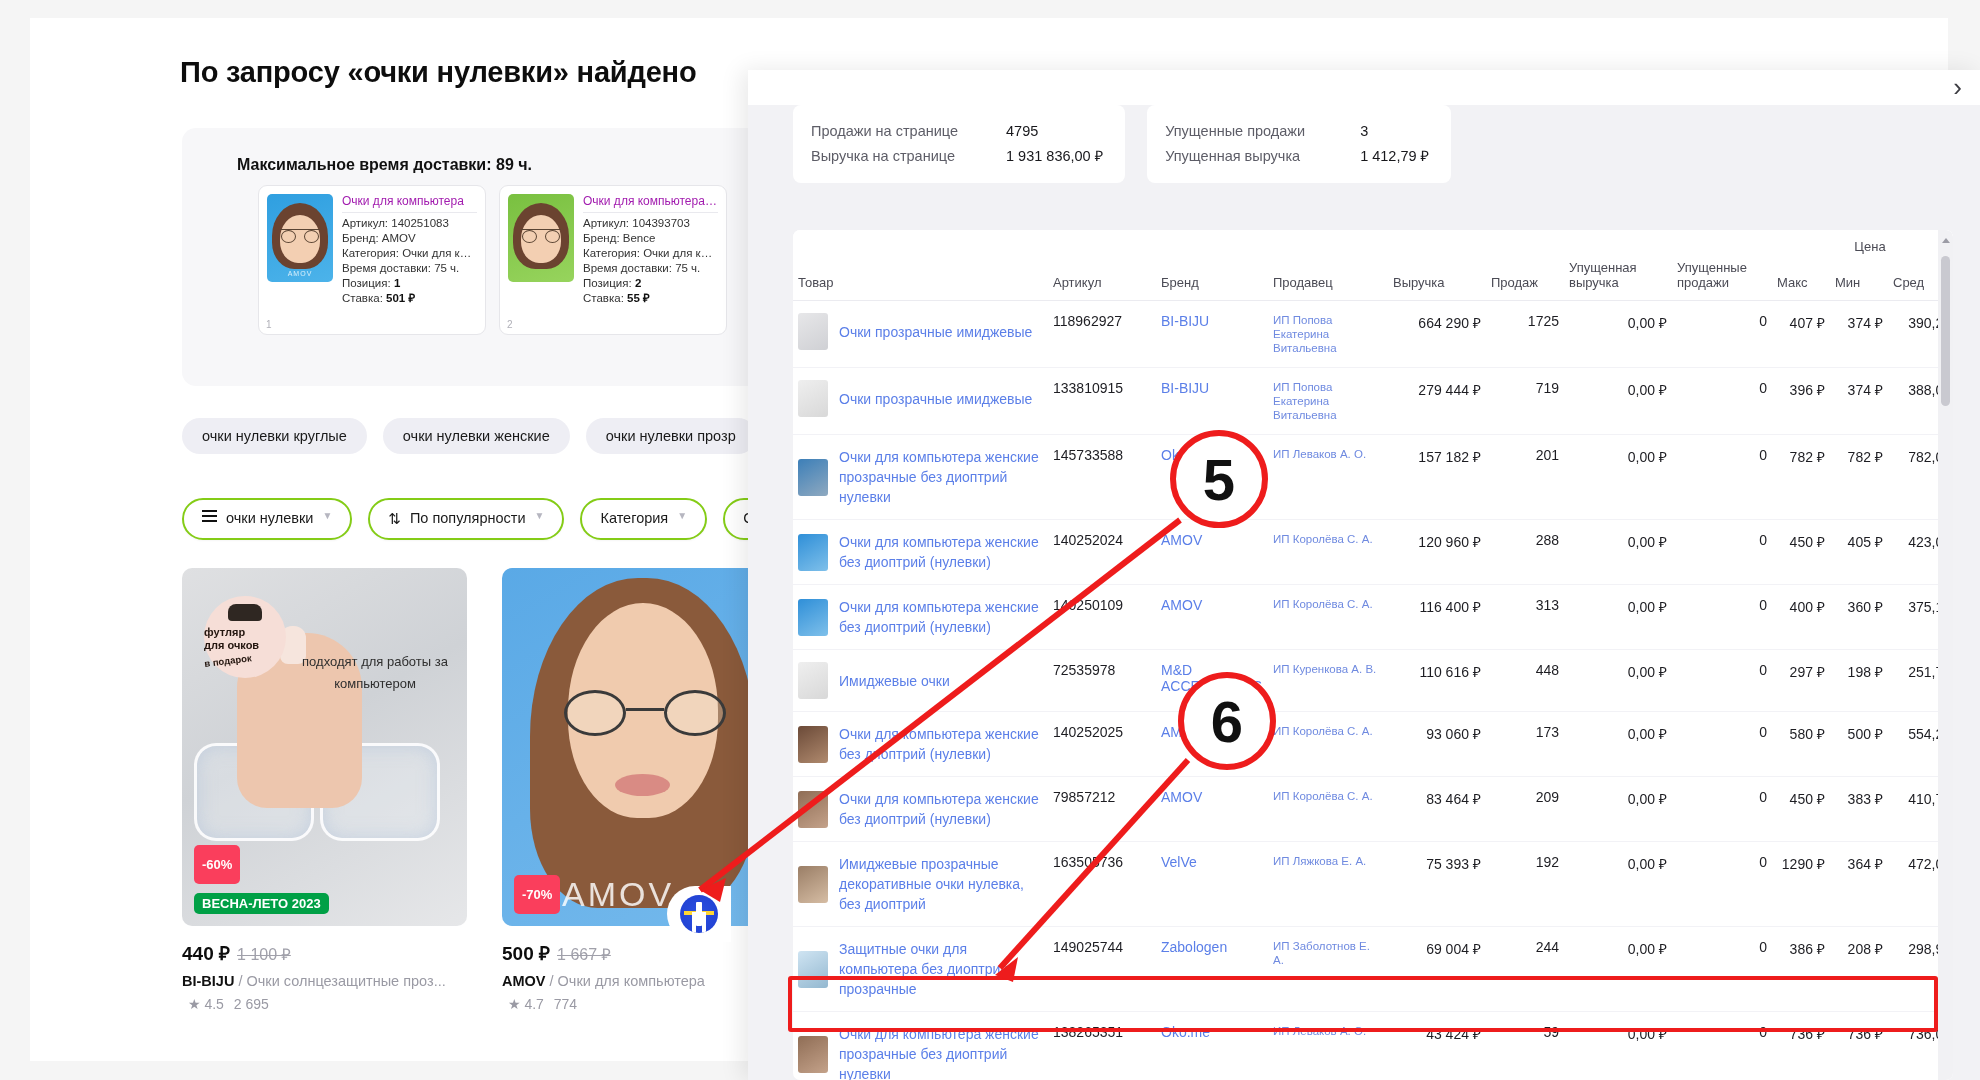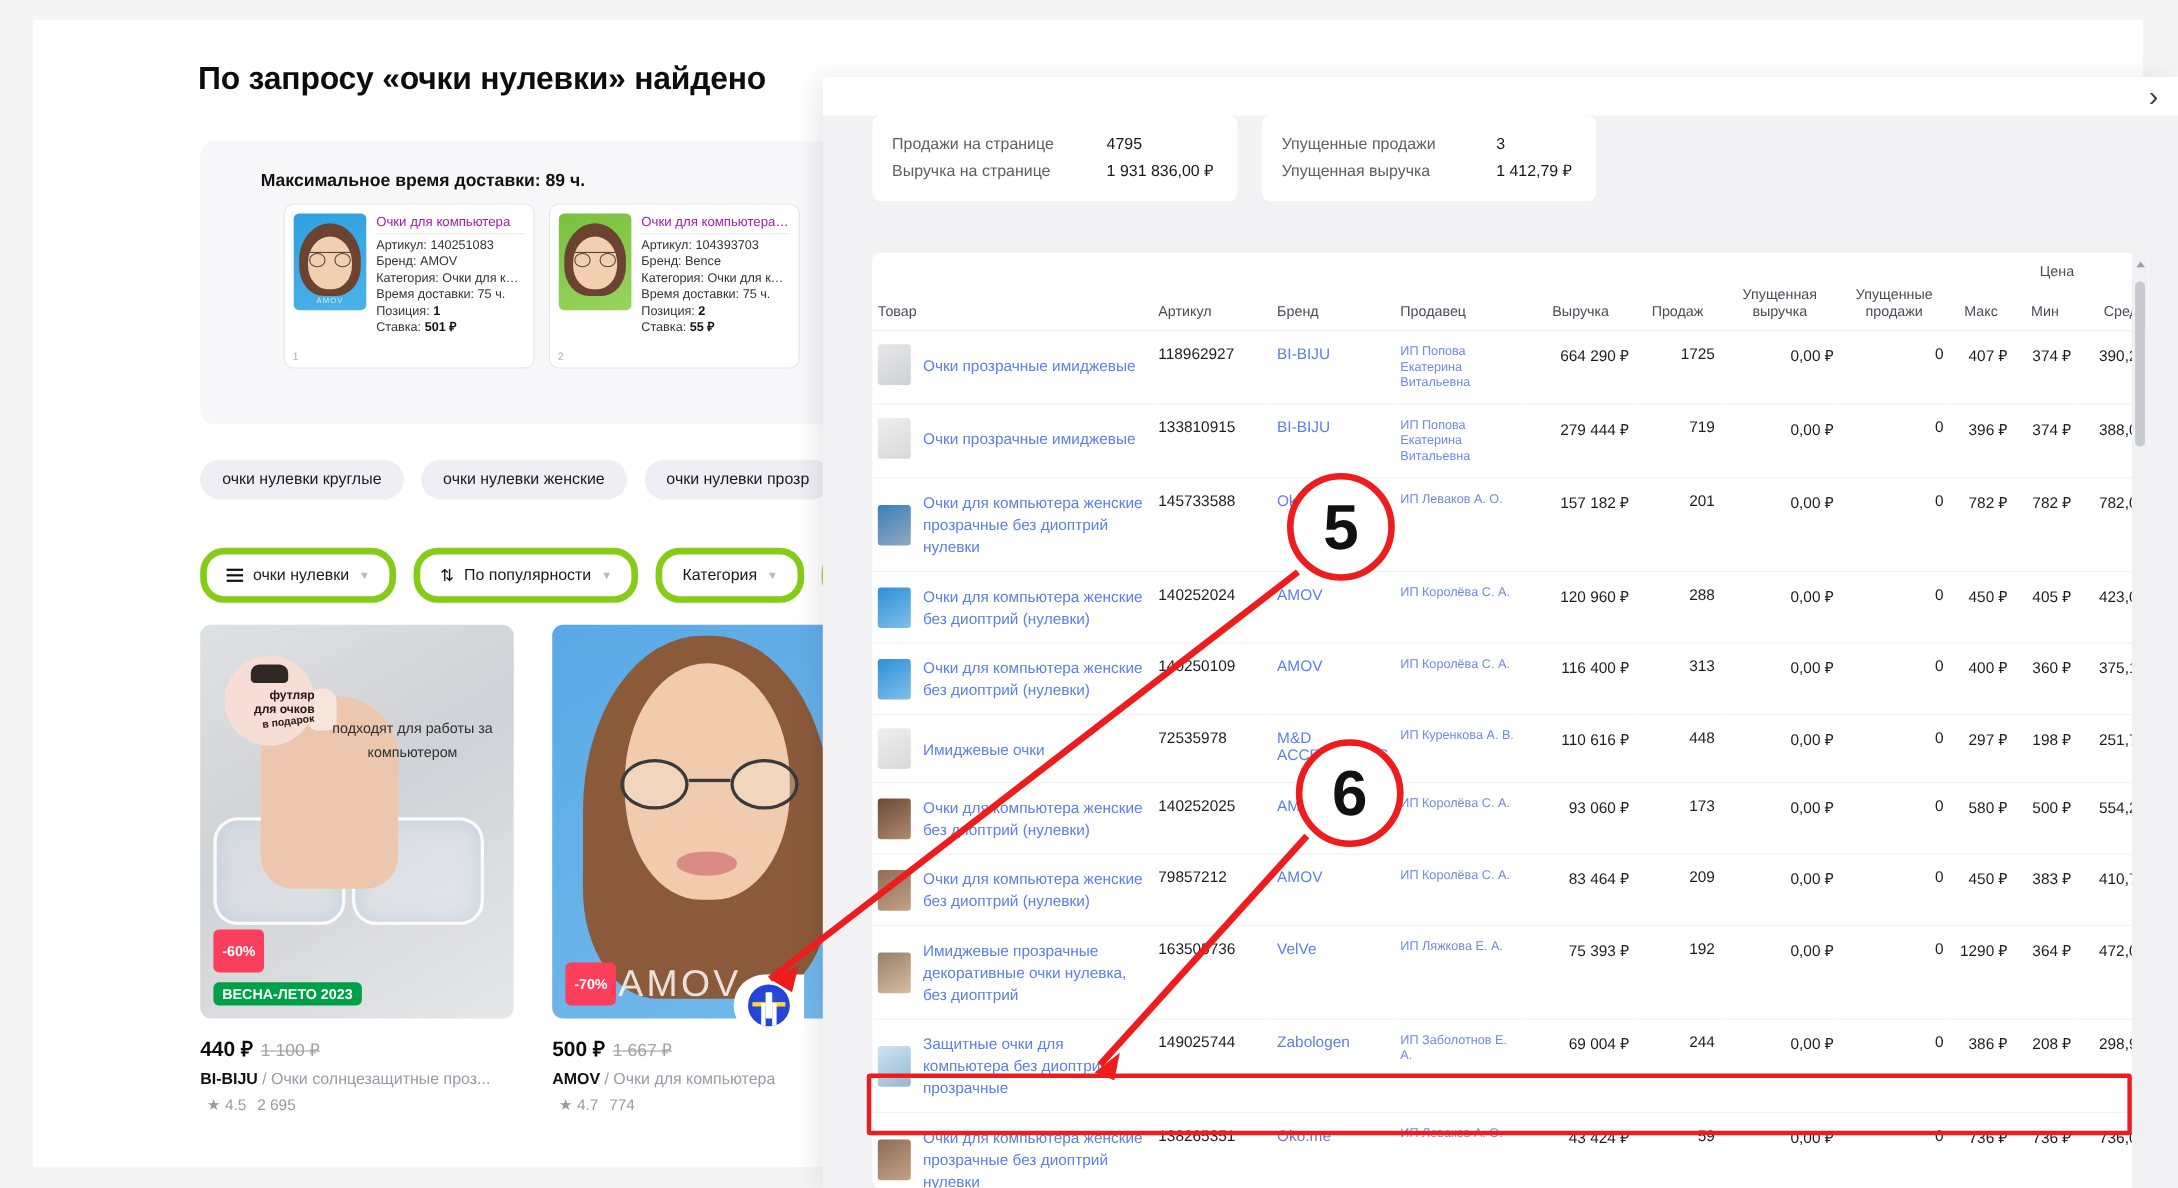--- a/index.html
+++ b/index.html
@@ -111,41 +111,41 @@
 
   
   .chips { position:absolute; left:152px; top:400px; display:flex; gap:16px; }
   .chip {
     background:#eeeef4; color:#1a1a1a; font-size:14.5px;
     border-radius:20px; padding:10px 20px; white-space:nowrap;
   }
   
   .filters { position:absolute; left:152px; top:480px; display:flex; gap:16px; }
   .fbtn {
-    background:#fff; border:6px solid #84cc16; border-radius:22px;
+    background:#fff; border:2px solid #84cc16; border-radius:22px;
     padding:10px 18px; font-size:14.5px; color:#1a1a1a;
-    display:flex; align-items:center; gap:9px; white-space:nowrap;
+    display:flex; align-items:flex-start; gap:9px; white-space:nowrap;
     box-shadow:0 1px 2px rgba(0,0,0,.04);
   }
   .chev { color:#b6b6c0; font-size:10px; }
   .burger { display:inline-flex; flex-direction:column; gap:3px; }
   .burger i { display:block; width:15px; height:2px; background:#111; }
 
   
   .prodgrid { position:absolute; left:152px; top:550px; display:flex; gap:35px; }
   .prod { width:285px; }
   .prod-img {
     width:285px; height:358px; border-radius:10px; overflow:hidden;
     position:relative;
   }
   .pi1 { background:linear-gradient(150deg,#dfe0e2 0%,#cfd2d6 45%,#e6e7e9 100%); }
   .pi2 { background:linear-gradient(150deg,#5aa9e6 0%,#74b9ec 100%); }
   .gift-circle {
     position:absolute; left:22px; top:28px; width:82px; height:82px;
-    border-radius:50%; background:#f6ded7; text-align:right;
+    border-radius:50%; background:#f6ded7; text-align:left;
     font-size:11px; font-weight:bold; color:#24160f; line-height:13px;
     padding-top:30px;
   }
   .gift-circle .case {
     position:absolute; left:24px; top:8px; width:34px; height:17px;
     background:#2f2722; border-radius:8px 8px 4px 4px;
   }
   .gift-circle .sub { font-size:9.5px; transform:rotate(-7deg); }
   .img-cap {
     position:absolute; left:118px; top:48px; width:150px;
@@ -266,21 +266,21 @@
   .tablewrap {
     position:absolute; left:45px; top:160px;
     width:1160px; height:850px;
     background:#fff; border-radius:7px; overflow:hidden;
   }
   table { border-collapse:collapse; width:1145px; table-layout:fixed; }
   thead th {
     font-size:13px; font-weight:normal; color:#4b4b55;
     vertical-align:bottom; padding:6px 5px 10px 5px;
     border-bottom:1px solid #ebebf0; background:#fff;
-    text-align:center;
+    text-align:left;
   }
   thead th.l { text-align:left; }
   .price-group {
     font-size:13px; color:#4b4b55; text-align:center;
     padding-bottom:3px; font-weight:normal;
   }
   tbody td {
     font-size:14px; color:#1d1d22; vertical-align:top;
     padding:12px 5px; border-bottom:1px solid #f2f2f6; text-align:right;
   }

